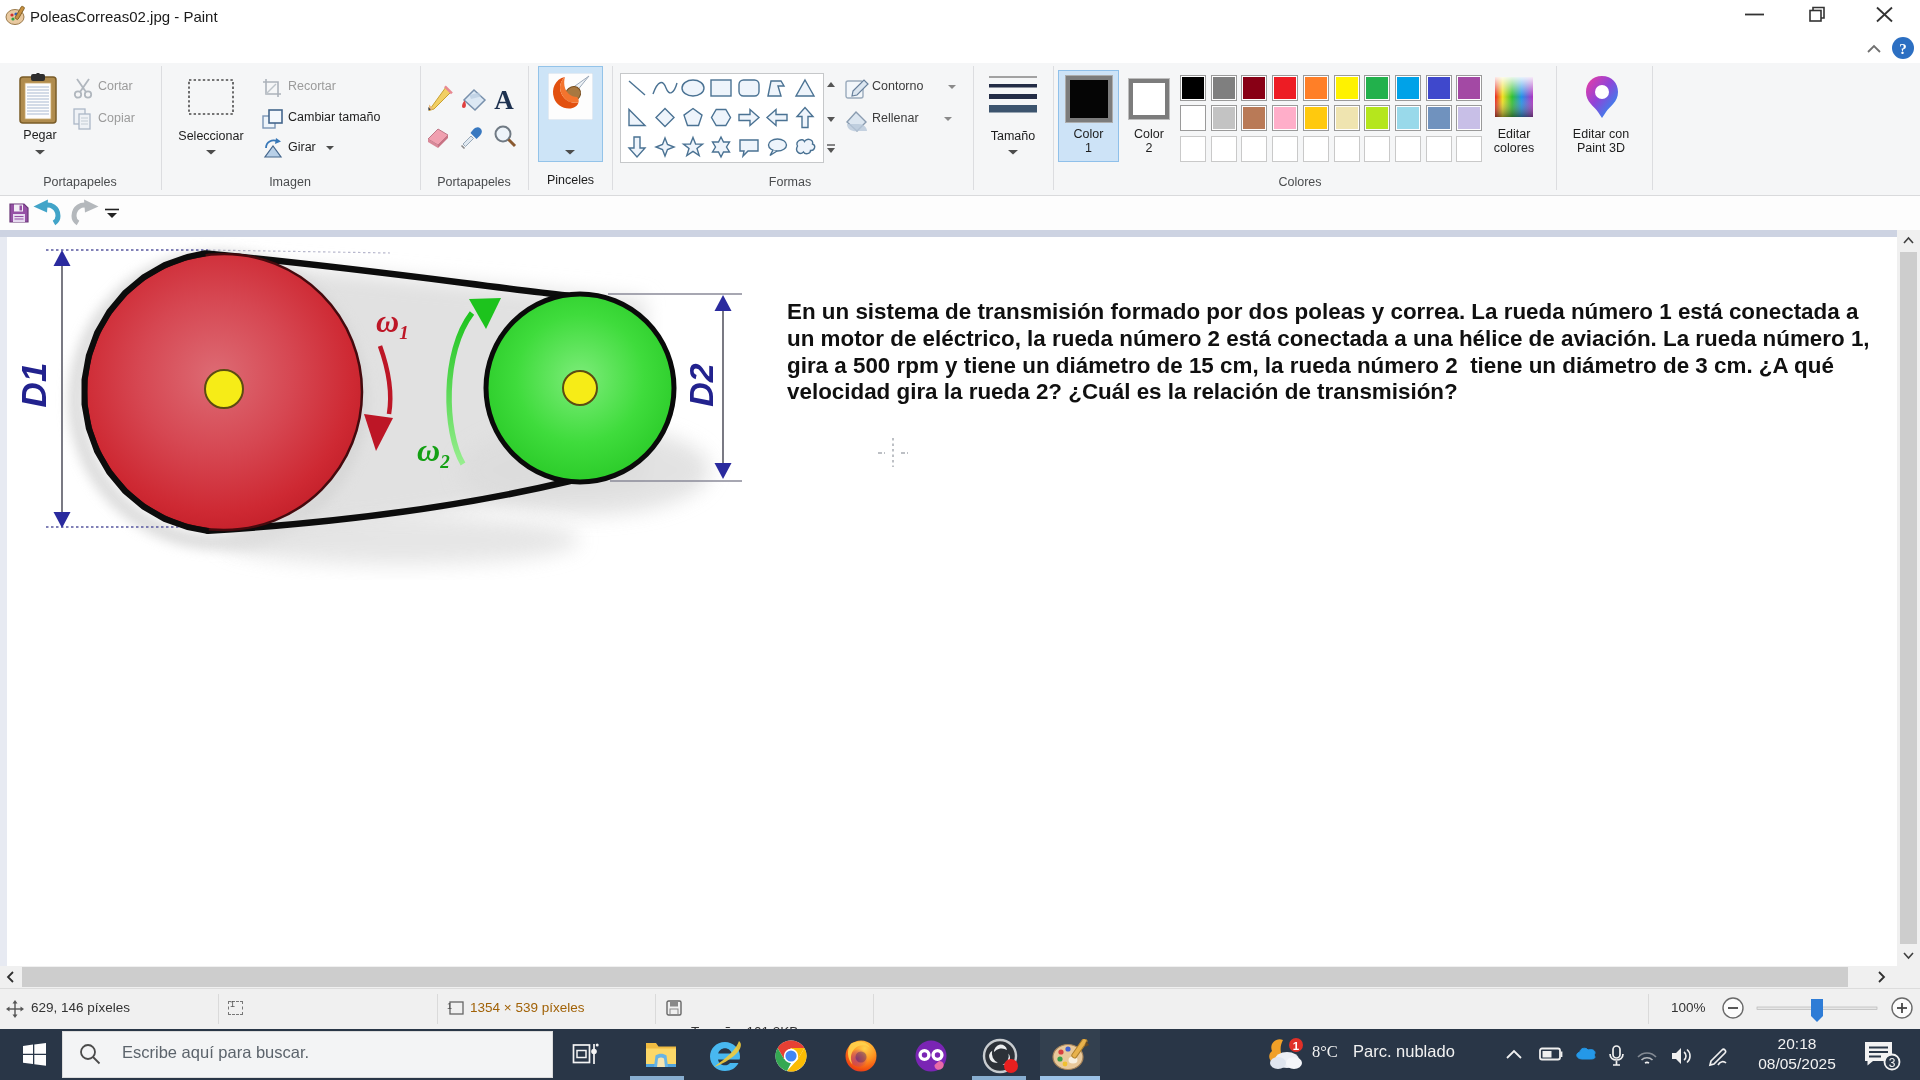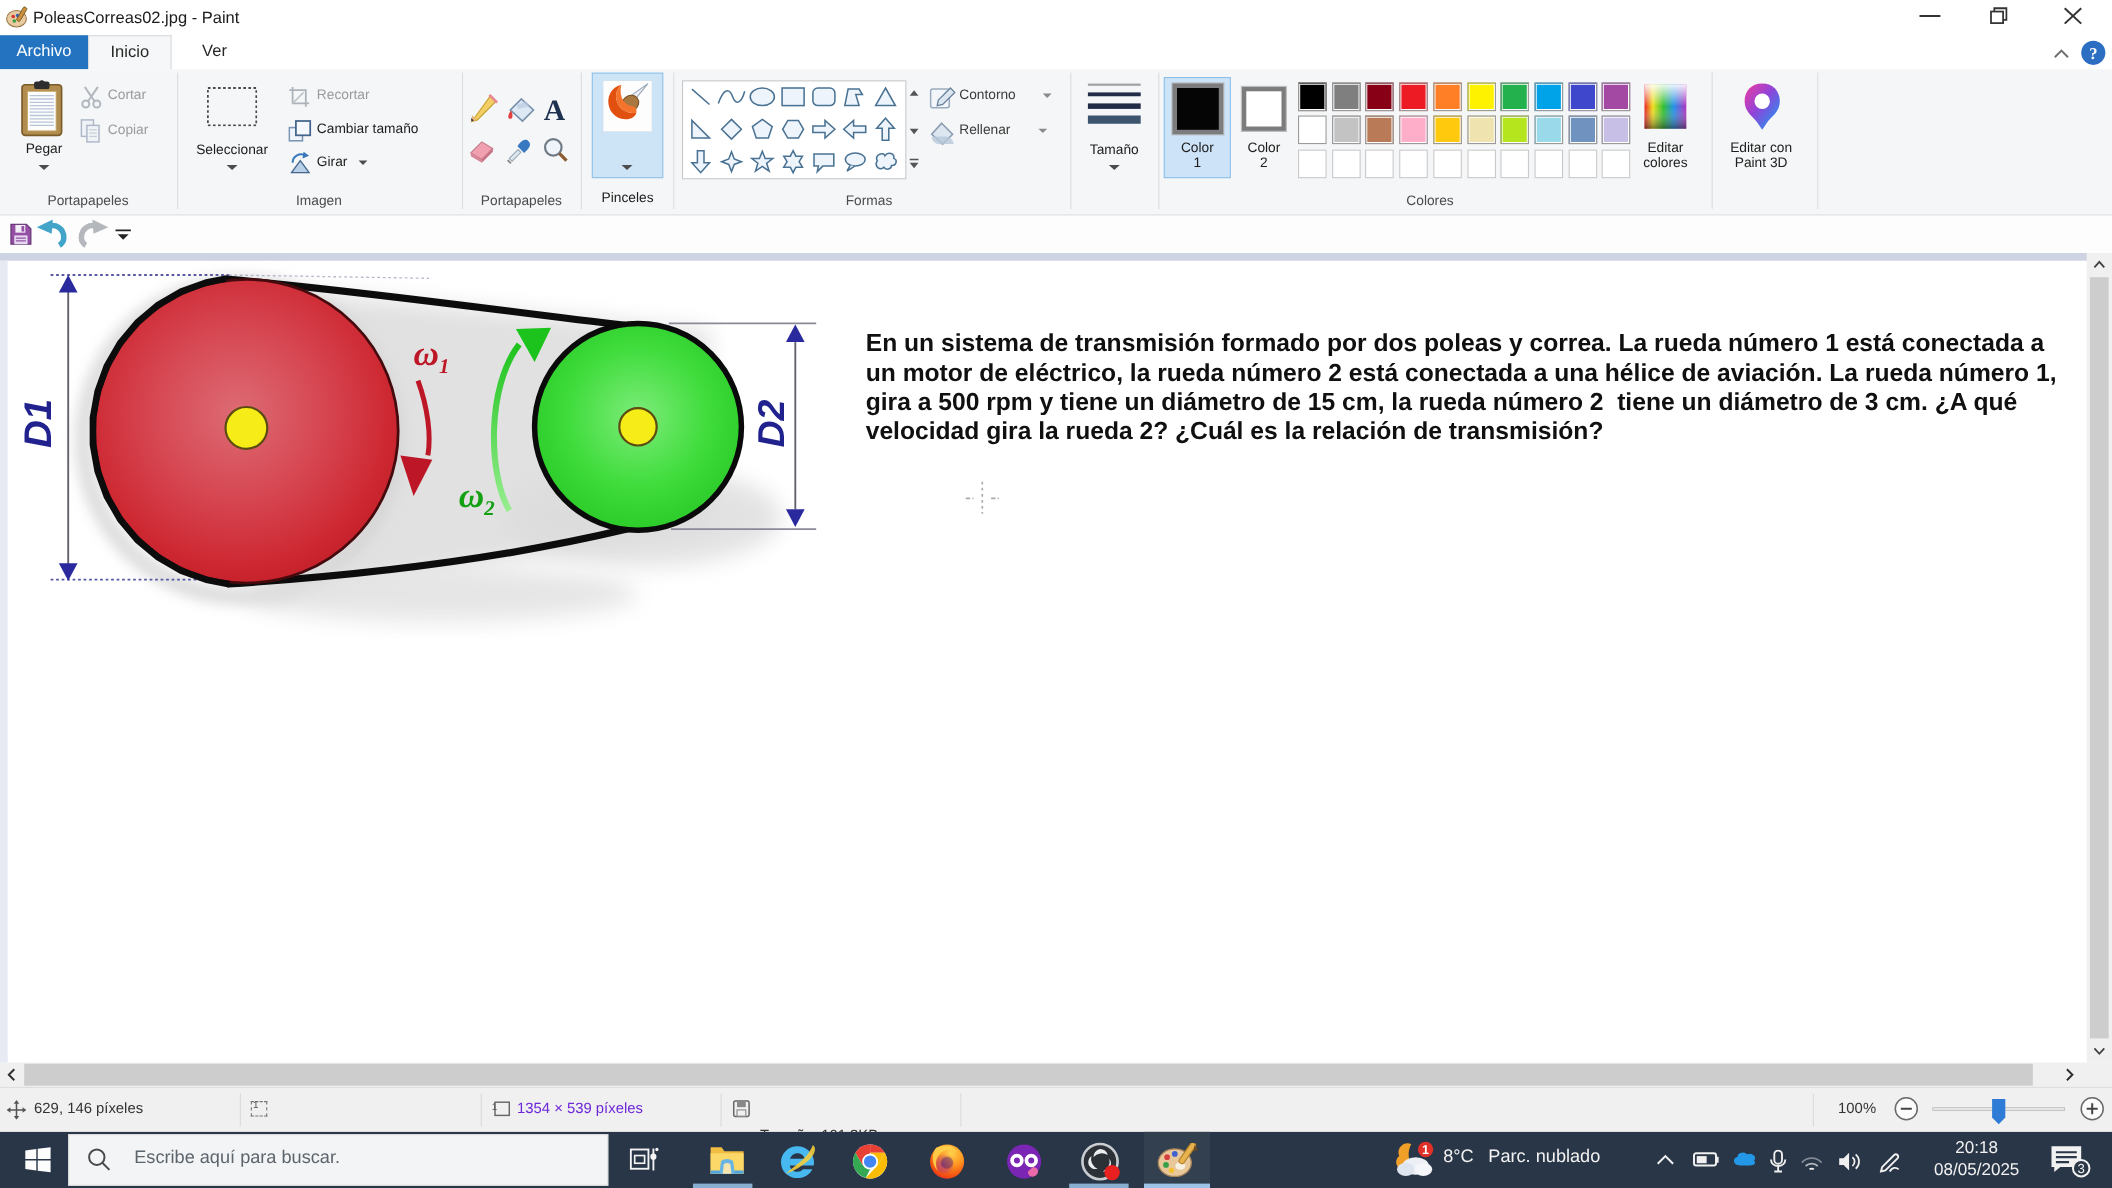--- a/index.html
+++ b/index.html
@@ -29,29 +29,20 @@
     <rect x="110" y="10.5" width="11" height="10.5" fill="none" stroke="#333" stroke-width="1.6"></rect>
     <path d="M113 10.5 L113 7.5 L124 7.5 L124 18 L121 18" fill="none" stroke="#333" stroke-width="1.6"></path>
     <line x1="177" y1="7.5" x2="192" y2="21.5" stroke="#333" stroke-width="1.8"></line>
     <line x1="192" y1="7.5" x2="177" y2="21.5" stroke="#333" stroke-width="1.8"></line>
     <path d="M168 52 L174 46 L180 52" fill="none" stroke="#707070" stroke-width="1.8"></path>
     <circle cx="203" cy="48" r="11" fill="#2c6fc2"></circle>
     <text x="203" y="54" font-size="15px" font-weight="bold" fill="#fff" text-anchor="middle" font-family="Liberation Serif,serif">?</text>
   </svg>
 </div>
 
-<div class="abs" style="left:0;top:32px;width:1920px;height:31px;background:#fff;">
-  <div class="abs" style="left:0;top:0;width:80px;height:31px;background:#2373c0;color:#fff;
-    font-size:15px;text-align:center;line-height:30px;">Archivo</div>
-  <div class="abs" style="left:80px;top:0;width:76px;height:31px;background:#f6f7f8;
-    border:1px solid #d8d9db;border-bottom:none;box-sizing:border-box;color:#262626;
-    font-size:15px;text-align:center;line-height:30px;">Inicio</div>
-  <div class="abs" style="left:156px;top:0;width:78px;height:31px;color:#262626;
-    font-size:15px;text-align:center;line-height:30px;">Ver</div>
-</div>
 
 <div class="abs" id="ribbon" style="left:0;top:63px;width:1920px;height:132px;background:#f5f6f7;border-bottom:1px solid #d9dadc;box-sizing:content-box;">
 <div class="sep" style="left:161px;top:3px;height:124px;"></div>
 <div class="sep" style="left:420px;top:3px;height:124px;"></div>
 <div class="sep" style="left:528px;top:3px;height:124px;"></div>
 <div class="sep" style="left:612px;top:3px;height:124px;"></div>
 <div class="sep" style="left:973px;top:3px;height:124px;"></div>
 <div class="sep" style="left:1053px;top:3px;height:124px;"></div>
 <div class="sep" style="left:1556px;top:3px;height:124px;"></div>
 <div class="sep" style="left:1652px;top:3px;height:124px;"></div>
@@ -481,21 +472,21 @@
 <div class="abs" style="left:437px;top:5px;width:1px;height:30px;background:#dadada;"></div>
 <div class="abs" style="left:655px;top:5px;width:1px;height:30px;background:#dadada;"></div>
 <div class="abs" style="left:873px;top:5px;width:1px;height:30px;background:#dadada;"></div>
 <div class="abs" style="left:1648px;top:5px;width:1px;height:30px;background:#dadada;"></div>
 <div class="abs" style="left:228px;top:12px;width:15px;height:14px;border:1.3px dashed #777;box-sizing:border-box;"></div>
 <div class="abs" style="left:230px;top:10px;font-size:9px;color:#555;">1</div>
 <svg class="abs" style="left:446px;top:11px;" width="18" height="17" viewBox="0 0 18 17">
 <rect x="4" y="2" width="13" height="12" fill="none" stroke="#666" stroke-width="1.3"></rect>
 <text x="1" y="9" font-size="9" fill="#555">1</text>
 </svg>
-<div class="abs" style="left:470px;top:11px;font-size:13.5px;color:#6d28d9;text-align:center;">1354 × 539 píxeles</div>
+<div class="abs" style="left:470px;top:11px;font-size:13.5px;color:#a16207;text-align:center;">1354 × 539 píxeles</div>
 <svg class="abs" style="left:666px;top:11px;" width="17" height="17" viewBox="0 0 17 17">
 <rect x="1" y="1" width="14" height="14" rx="1.5" fill="none" stroke="#666" stroke-width="1.4"></rect>
 <rect x="4" y="1.5" width="8" height="5" fill="#888"></rect>
 <rect x="4" y="9" width="8" height="6" fill="none" stroke="#888" stroke-width="1"></rect>
 </svg>
 <div class="abs" style="left:691px;top:11px;font-size:13.5px;color:#333;margin-top:24px;">Tamaño: 101,3KB</div>
 <div class="abs" style="left:1671px;top:11px;font-size:13.5px;color:#333;">100%</div>
 <svg class="abs" style="left:1720px;top:6px;" width="200 " height="30" viewBox="0 0 200 30">
 <circle cx="13" cy="13" r="10" fill="#fcfcfc" stroke="#6a6a6a" stroke-width="1.4"></circle>
 <line x1="8" y1="13" x2="18" y2="13" stroke="#444" stroke-width="1.8"></line>
@@ -601,21 +592,21 @@
 <div class="abs" style="left:972px;top:47px;width:54px;height:4px;background:#88aed0;"></div>
 <div class="abs" style="left:1040px;top:47px;width:60px;height:4px;background:#9cc2e6;"></div>
 <svg class="abs" style="left:1264px;top:5px;" width="42" height="42" viewBox="0 0 42 42">
 <path d="M12 29 C 5 29 3 21 8 17 C 5 10 12 3 19 6 C 15 13 16 23 22 27 C 19 29 15 29 12 29 Z" fill="#f0a028"></path>
 <ellipse cx="23" cy="26" rx="12" ry="8" fill="#eceff5"></ellipse>
 <ellipse cx="14" cy="29" rx="8" ry="6" fill="#dfe5ef"></ellipse>
 <ellipse cx="30" cy="29" rx="8" ry="6" fill="#f4f6fa"></ellipse>
 <circle cx="32" cy="11" r="7" fill="#e03028"></circle>
 <text x="32" y="15.5" font-size="11.5" fill="#fff" text-anchor="middle" font-weight="bold">1</text>
 </svg>
-<div class="abs" style="left:1312px;top:13px;font-size:16.5px;color:#f2f2f2;">8°C</div>
+<div class="abs" style="left:1312px;top:13px;font-size:16.5px;color:#f2f2f2;font-family:Liberation Serif, serif;">8°C</div>
 <div class="abs" style="left:1353px;top:13px;font-size:16.5px;color:#f2f2f2;">Parc. nublado</div>
 <svg class="abs" style="left:1504px;top:16px;" width="240" height="24" viewBox="0 0 240 24">
 <g fill="none" stroke="#f0f0f0" stroke-width="1.8">
 <path d="M3 13 L10 6 L17 13"></path>
 <rect x="36" y="3.5" width="20" height="11" rx="2"></rect>
 <line x1="57.5" y1="6.5" x2="57.5" y2="12"></line>
 </g>
 <rect x="38.5" y="6" width="9" height="6.5" fill="#f0f0f0"></rect>
 <path d="M78 14 C 72 14 71 8 76 7 C 76 3 82 2 84 5 C 89 3 93 7 90 10 C 93 14 88 14 86 14 Z" fill="#2498e8" stroke="#2498e8"></path>
 <g fill="none" stroke="#f0f0f0" stroke-width="1.7">

